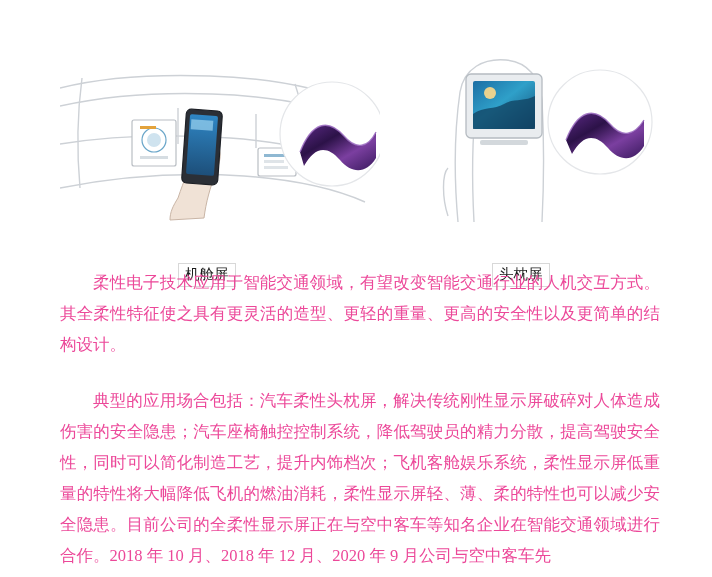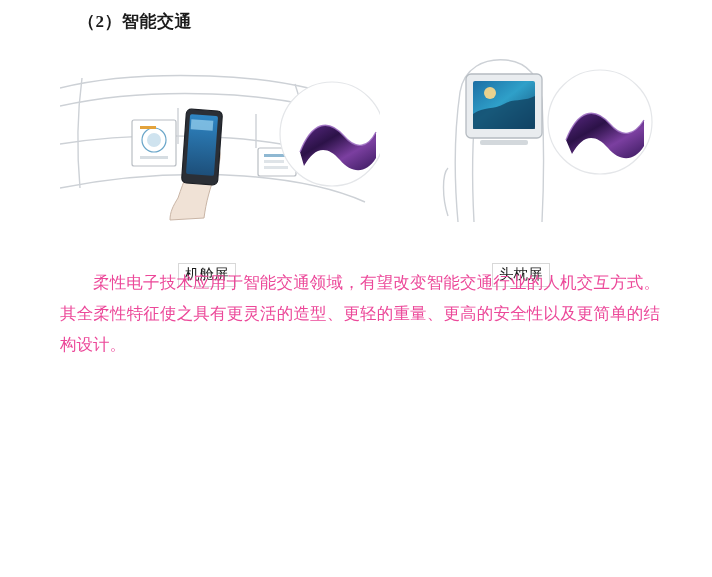--- a/index.html
+++ b/index.html
@@ -76,21 +76,20 @@
     text-indent: 2em;
   }
   .para-1 { top: 250px; }
   .para-2 { top: 368px; }
 </style>
 </head>
 <body>
 
 <div class="page">
 
-  <div class="heading">（2）智能交通</div>
 
   <div class="figure">
 
     <div class="fig-panel fig-left">
       <svg width="320" height="175" viewBox="0 0 320 175">
         <defs>
           <linearGradient id="flexGradL" x1="0" y1="0" x2="1" y2="1">
             <stop offset="0%" stop-color="#5c2a86"></stop>
             <stop offset="35%" stop-color="#2c1248"></stop>
             <stop offset="65%" stop-color="#7b3fa0"></stop>
@@ -180,14 +179,15 @@
           <path d="M126,92 C138,62 154,58 170,76 C182,90 194,88 204,72" fill="none" stroke="#9d6fc2" stroke-width="1.4" opacity="0.85"></path>
         </g>
       </svg>
     </div>
 
     <div class="caption cap-left">机舱屏</div>
     <div class="caption cap-right">头枕屏</div>
   </div>
 
   <p class="para para-1">柔性电子技术应用于智能交通领域，有望改变智能交通行业的人机交互方式。其全柔性特征使之具有更灵活的造型、更轻的重量、更高的安全性以及更简单的结构设计。</p>
+  <p class="para para-2">典型的应用场合包括：汽车柔性头枕屏，解决传统刚性显示屏破碎对人体造成伤害的安全隐患；汽车座椅触控控制系统，降低驾驶员的精力分散，提高驾驶安全性，同时可以简化制造工艺，提升内饰档次；飞机客舱娱乐系统，柔性显示屏低重量的特性将大幅降低飞机的燃油消耗，柔性显示屏轻、薄、柔的特性也可以减少安全隐患。目前公司的全柔性显示屏正在与空中客车等知名企业在智能交通领域进行合作。2018 年 10 月、2018 年 12 月、2020 年 9 月公司与空中客车先</p>
 
 </div>
 
 </body></html>

